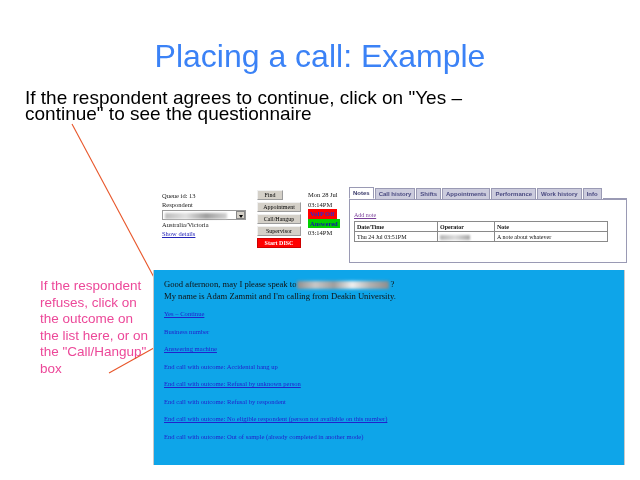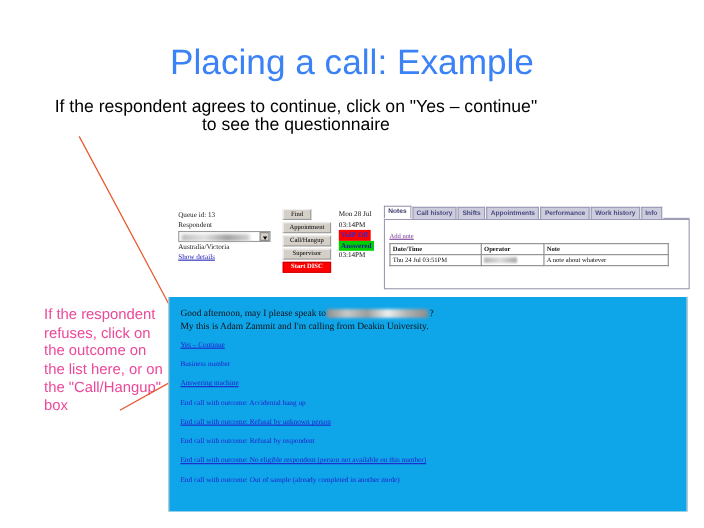--- a/index.html
+++ b/index.html
@@ -13,22 +13,22 @@
   #slide{position:absolute;left:0;top:0;width:640px;height:480px;}
 
   
   .slide-title{
     position:absolute;left:0;top:38px;width:640px;
     text-align:center;
     font-size:32px;font-weight:normal;color:#3b82f6;
     letter-spacing:0px;white-space:nowrap;
   }
   .bullet-top{
-    position:absolute;left:44px;top:90px;width:450px;
-    font-size:16px;line-height:16px;color:#000;text-align:center;
+    position:absolute;left:25px;top:90px;width:450px;
+    font-size:19px;line-height:16px;color:#000;
   }
   .bullet-left{
     position:absolute;left:40px;top:278px;width:110px;
     font-size:13.5px;line-height:16.5px;color:#ec4899;
   }
 
   
   .arrow-svg{position:absolute;left:0;top:0;width:640px;height:480px;pointer-events:none;}
 
   
@@ -219,21 +219,21 @@
             </tr>
           </tbody>
             </table>
         </div>
       </div>
     </div>
 
     <div class="shot-body">
       <div class="script">
         <div><span>Good afternoon, may I please speak to</span><span class="redact"></span><span>?</span></div>
-        <div>My this is Adam Zammit and I'm calling from Deakin University.</div>
+        <div>My name is Adam Zammit and I'm calling from Deakin University.</div>
       </div>
 
       <div class="choice-list">
         <a class="choice u">Yes – Continue</a>
         <a class="choice">Business number</a>
         <a class="choice u">Answering machine</a>
         <a class="choice">End call with outcome: Accidental hang up</a>
         <a class="choice u">End call with outcome: Refusal by unknown person</a>
         <a class="choice">End call with outcome: Refusal by respondent</a>
         <a class="choice u">End call with outcome: No eligible respondent (person not available on this number)</a>

